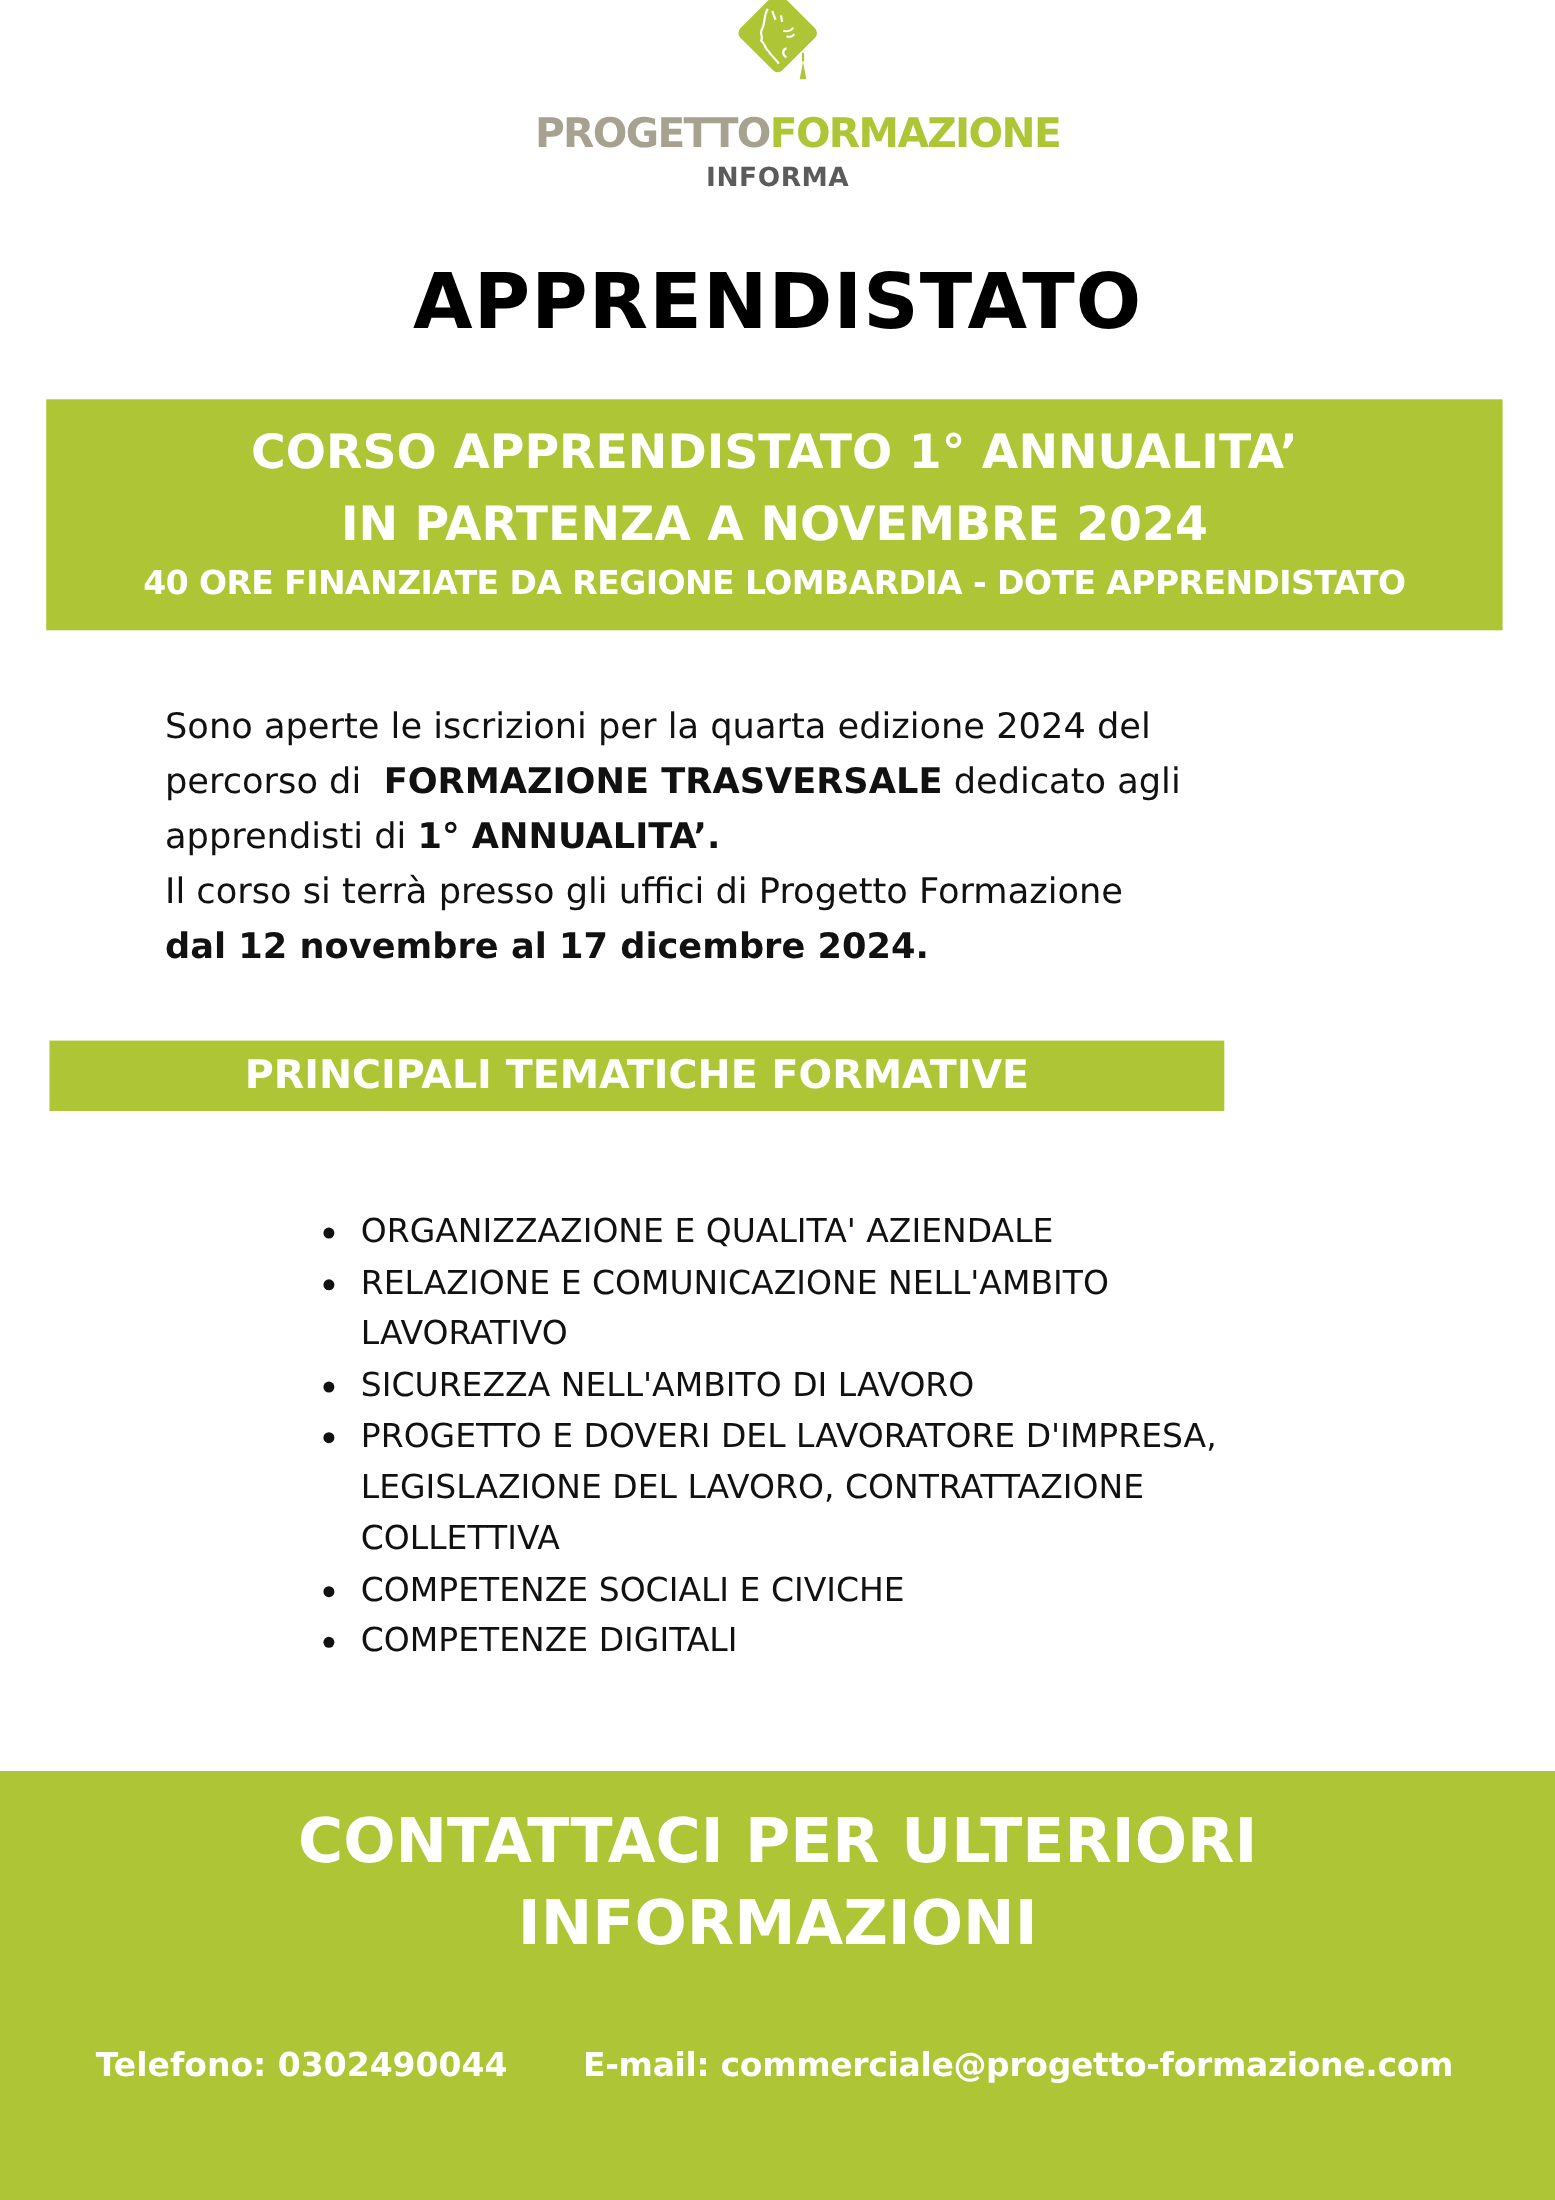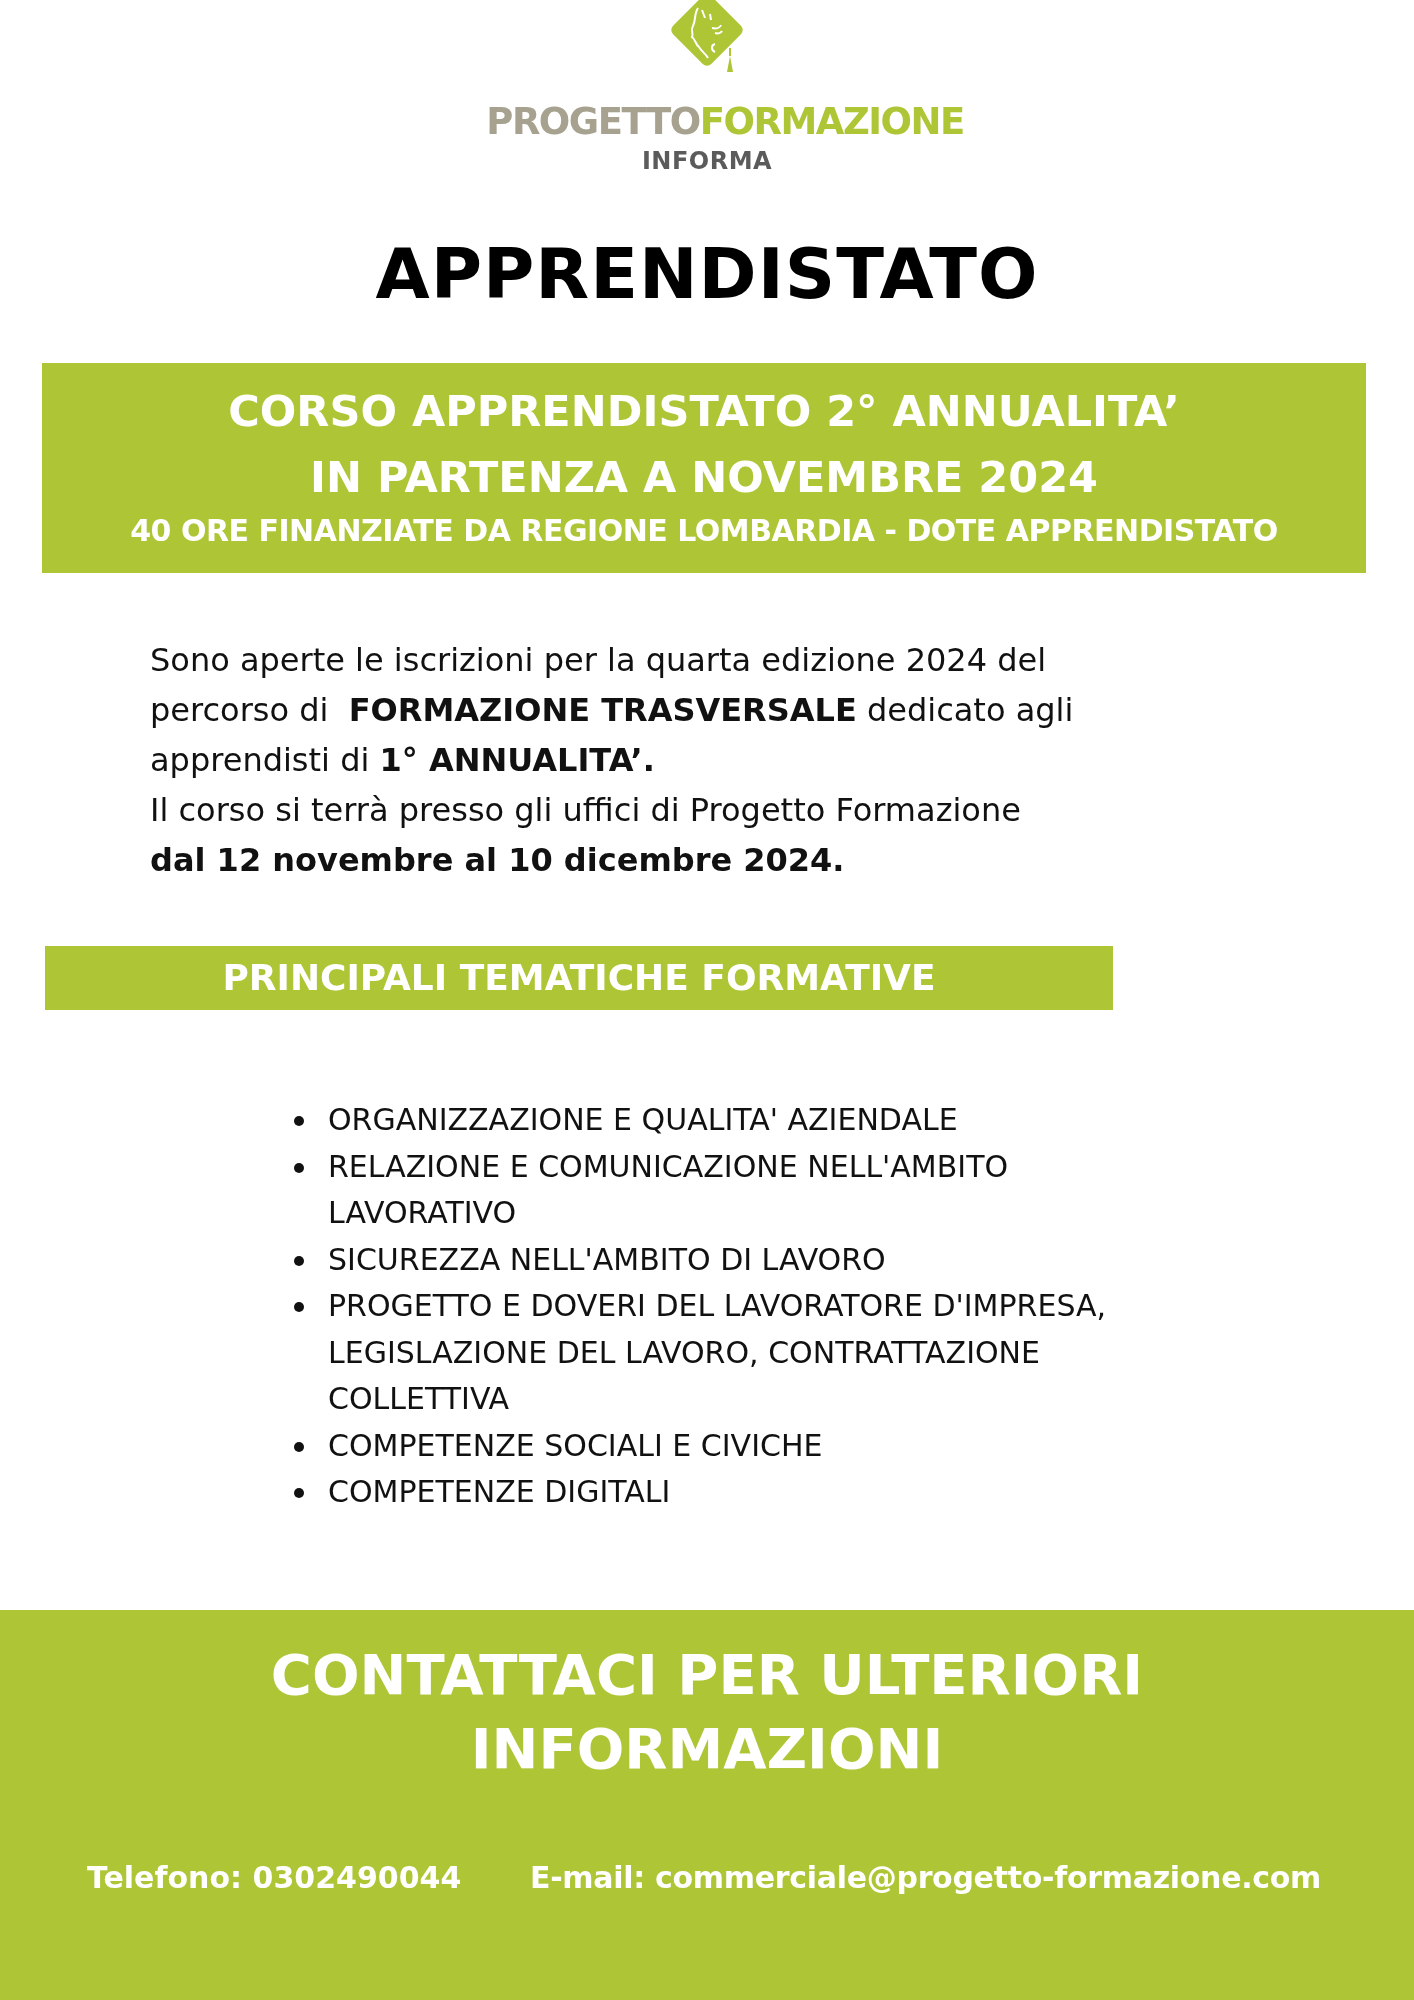--- a/index.html
+++ b/index.html
@@ -56,31 +56,31 @@
     <line x1="62" y1="48" x2="62" y2="56" stroke="#aec536" stroke-width="2"></line>
     <polygon points="59,72 62,56 65,72" fill="#aec536"></polygon>
   </svg>
   <div class="logo-text"><span class="gray">PROGETTO</span><span class="green">FORMAZIONE</span></div>
   <div class="logo-sub">INFORMA</div>
 </div>
 
 <h1 class="main-title">APPRENDISTATO</h1>
 
 <div class="banner">
-  <div class="l1">CORSO APPRENDISTATO 2° ANNUALITA’</div>
+  <div class="l1">CORSO APPRENDISTATO 1° ANNUALITA’</div>
   <div class="l2">IN PARTENZA A NOVEMBRE 2024</div>
   <div class="l3">40 ORE FINANZIATE DA REGIONE LOMBARDIA - DOTE APPRENDISTATO</div>
 </div>
 
 <div class="intro">
   <div>Sono aperte le iscrizioni per la quarta edizione 2024 del</div>
   <div><span style="white-space:pre">percorso di  </span><b>FORMAZIONE TRASVERSALE</b><span style="white-space:pre"> dedicato agli</span></div>
   <div><span style="white-space:pre">apprendisti di </span><b>1° ANNUALITA’.</b></div>
   <div>Il corso si terrà presso gli uffici di Progetto Formazione</div>
-  <div><b>dal 12 novembre al 10 dicembre 2024.</b></div>
+  <div><b>dal 12 novembre al 17 dicembre 2024.</b></div>
 </div>
 
 <div class="section-bar">PRINCIPALI TEMATICHE FORMATIVE</div>
 
 <ul class="topics">
   <li>
     <span class="bullet"></span>
     <div>ORGANIZZAZIONE E QUALITA' AZIENDALE</div>
   </li>
   <li>

